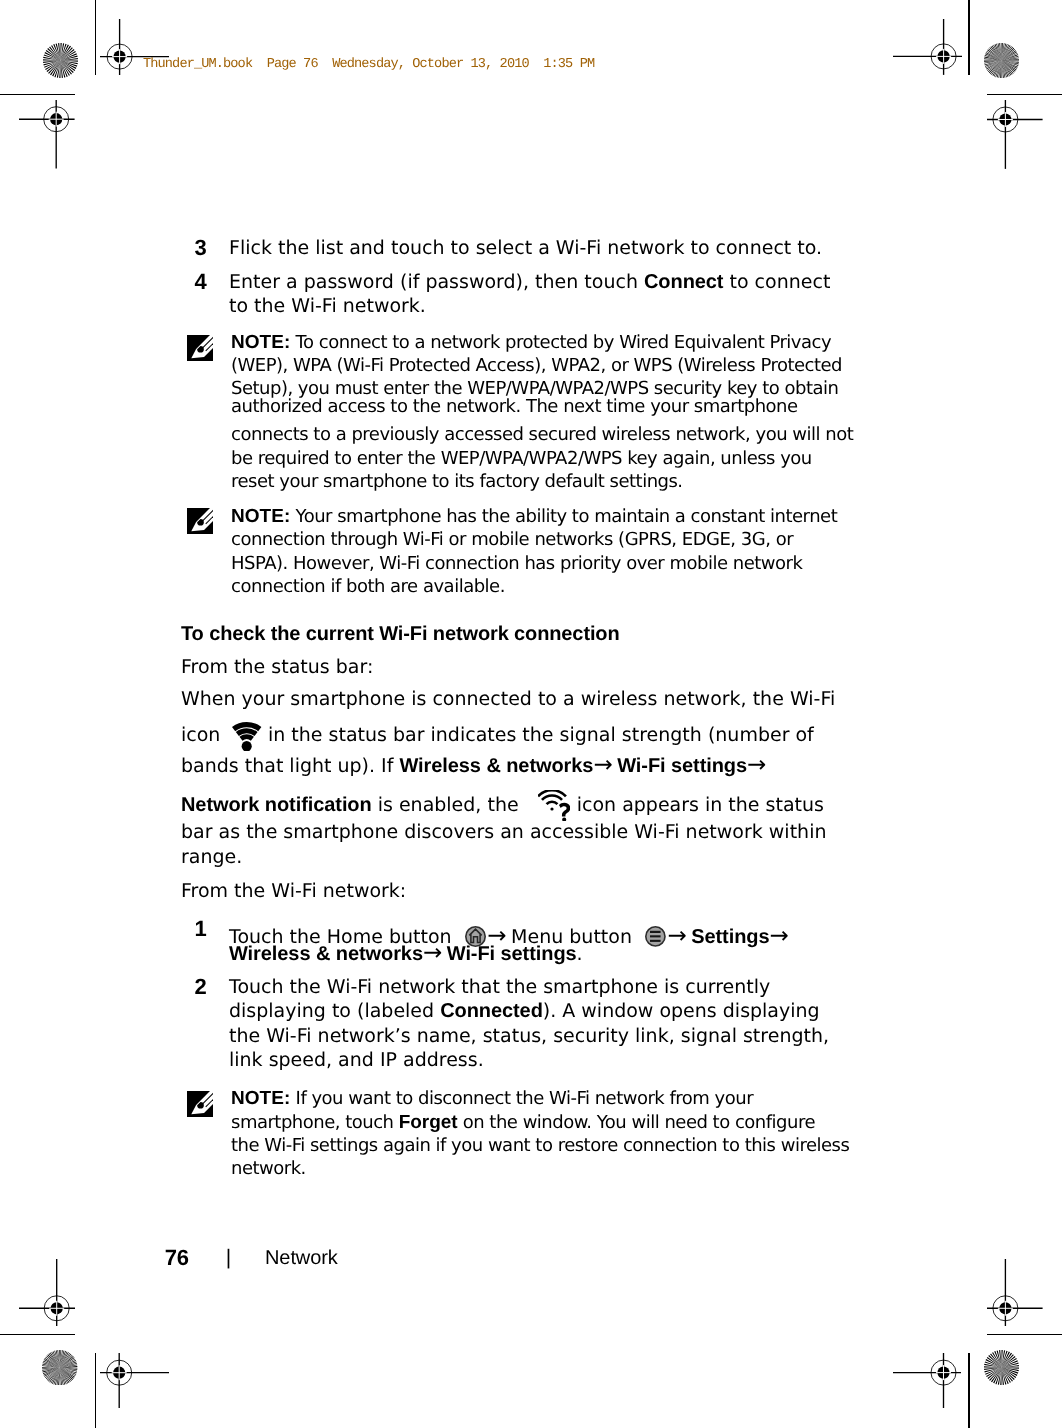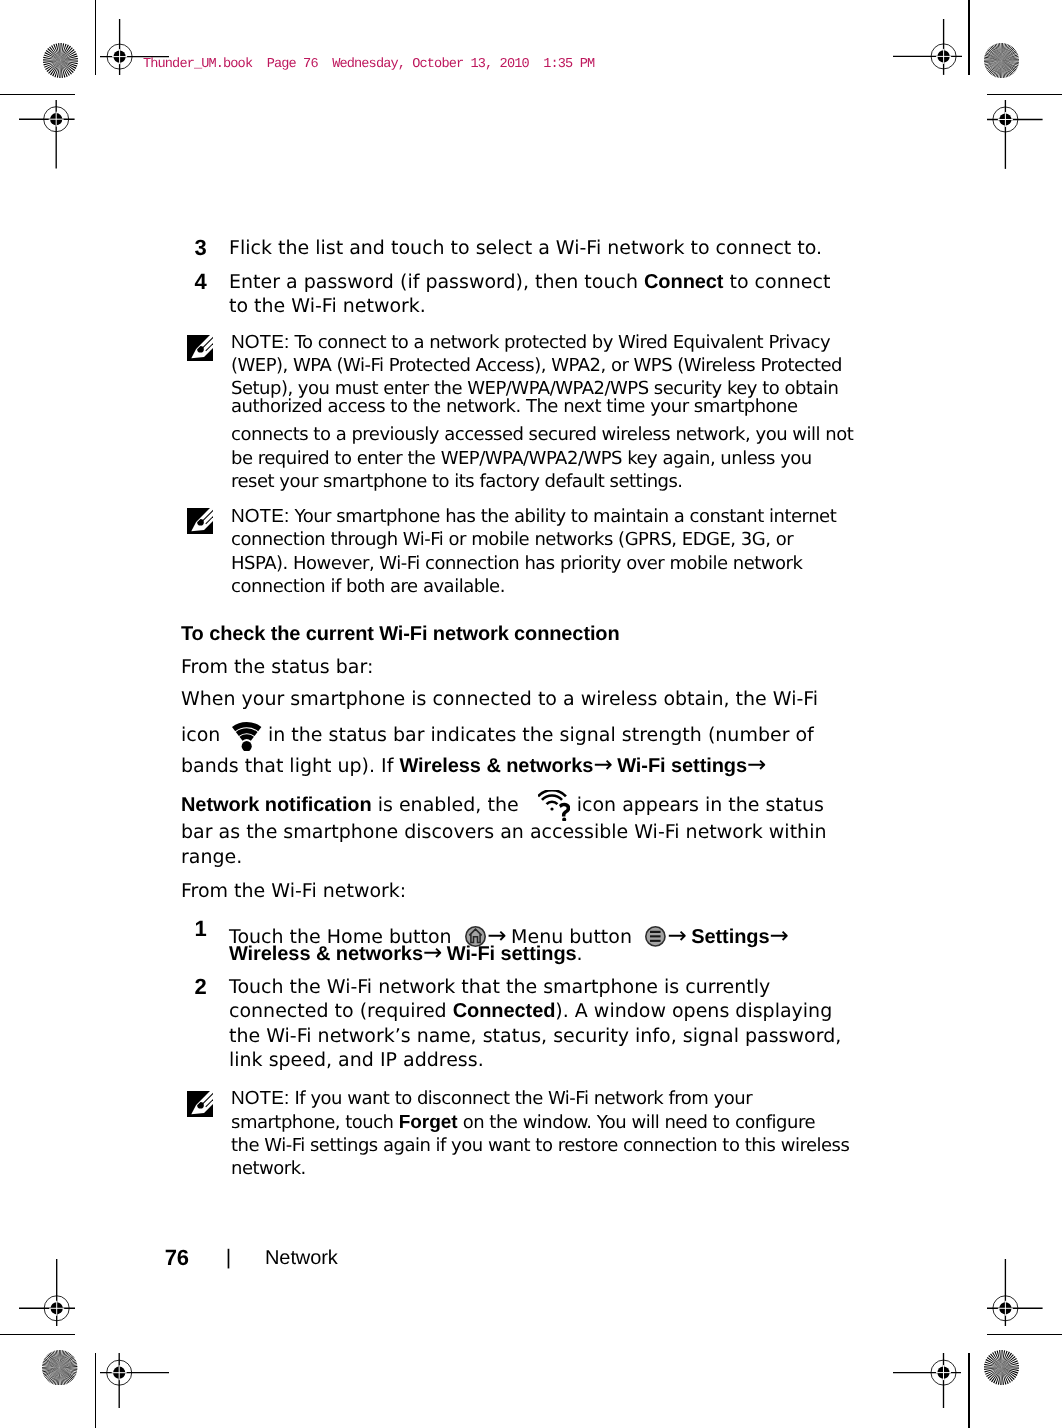--- a/index.html
+++ b/index.html
@@ -17,21 +17,21 @@
   
   .rule  { position:absolute; background:#000; }
   .regmark, .star { position:absolute; }
   .star svg, .regmark svg { display:block; }
 
   
   .runhead {
     position:absolute; left:143px; top:58.0px;
     font-family:"Liberation Mono", monospace;
     font-size:13.6px; line-height:13.6px; letter-spacing:-0.88px;
-    color:#be185d; white-space:pre;
+    color:#a16207; white-space:pre;
   }
 
   
   .content { position:absolute; left:181px; top:0; width:700px; }
 
   .ln { position:absolute; left:0; white-space:nowrap;
         font-size:19px; line-height:24.4px; }
   .ln.ind  { left:48px; }
 
   .blk { position:absolute; left:0; top:0; }
@@ -46,21 +46,21 @@
   .subhead {
     position:absolute; left:0; white-space:nowrap;
     font-family:"Liberation Sans", sans-serif;
     font-weight:bold; font-size:20px; line-height:24.4px;
     letter-spacing:-0.12px;
   }
 
   b, .bold { font-weight:bold; font-family:"Liberation Sans", sans-serif;
              font-size:20px; letter-spacing:-0.08px; }
   .nln .bold { font-size:19px; letter-spacing:-0.05px; }
-  .nlab { font-weight:normal; font-family:"Liberation Sans", sans-serif;
+  .nlab { font-weight:bold; font-family:"Liberation Sans", sans-serif;
           font-size:19px; letter-spacing:0.05px;text-align:right; }
   .num  { font-family:"Liberation Sans", sans-serif; font-size:22px; }
   .arr  { font-style:normal; font-weight:normal; font-family:"DejaVu Sans", sans-serif;
           font-size:23px; letter-spacing:-1.5px; }
 
   
   .ico { display:inline-block; position:relative; vertical-align:baseline;
          height:1px; overflow:visible; }
   .ico svg { position:absolute; left:0; display:block; }
 
@@ -221,21 +221,21 @@
             <path fill="#000" d="M10.15 14.26a3.35 3.35 0 1 0 3.35 -3.35Z"></path>
           </svg></span>
         <div class="nln" style="top:505.2px"><span class="nlab">NOTE:</span><span> Your smartphone has the ability to maintain a constant internet</span></div>
         <div class="nln" style="top:528.4px"><span>connection through Wi-Fi or mobile networks (GPRS, EDGE, 3G, or</span></div>
         <div class="nln" style="top:551.6px"><span>HSPA). However, Wi-Fi connection has priority over mobile network</span></div>
         <div class="nln" style="top:574.8px"><span>connection if both are available.</span></div>
       </div>
       <div class="subhead" style="top:621.5px">To check the current Wi-Fi network connection</div>
       <div class="ln" style="top:654.7px">From the status bar:</div>
       <div class="blk">
-        <div class="ln" style="top:687.2px"><span>When your smartphone is connected to a wireless obtain, the Wi-Fi</span></div>
+        <div class="ln" style="top:687.2px"><span>When your smartphone is connected to a wireless network, the Wi-Fi</span></div>
         <div class="ln" style="top:722.7px"><span>icon </span><span class="ico" style="width:35.5px"><span style="position:absolute;left:5.7px;top:-18.1px">
               <svg viewBox="0 0 29.4 29.8" width="29.4" height="29.8">
                 <g fill="#000">
                   <path d="M0.00 4.98A24.20 24.20 0 0 1 29.40 4.98L26.18 9.19A18.90 18.90 0 0 0 3.22 9.19Z"></path>
                   <path d="M3.83 9.98A17.90 17.90 0 0 1 25.57 9.98L22.54 13.95A12.90 12.90 0 0 0 6.86 13.95Z"></path>
                   <path d="M7.47 14.75A11.90 11.90 0 0 1 21.93 14.75L18.89 18.72A6.90 6.90 0 0 0 10.51 18.72Z"></path>
                   <ellipse cx="14.7" cy="24.3" rx="5.05" ry="5.4"></ellipse>
                 </g>
               </svg>
             </span></span><span> in the status bar indicates the signal strength (number of</span></div>
@@ -271,22 +271,22 @@
                   <rect x="5.0" y="9.3" width="10.6" height="2.1"></rect>
                   <rect x="5.0" y="13.8" width="10.6" height="2.1"></rect>
                 </g>
               </svg>
             </span></span><span><i class="arr">→</i> </span><span class="bold">Settings</span><span><i class="arr">→</i></span></div>
         <div class="ln ind" style="top:941.4px"><span class="bold">Wireless &amp; networks</span><span><i class="arr">→</i> </span><span class="bold">Wi-Fi settings</span><span>.</span></div>
       </div>
       <div class="blk">
         <span class="num" style="top:975px">2</span>
         <div class="ln ind" style="top:975px"><span>Touch the Wi-Fi network that the smartphone is currently</span></div>
-        <div class="ln ind" style="top:999.4px"><span>connected to (required </span><span class="bold">Connected</span><span>). A window opens displaying</span></div>
-        <div class="ln ind" style="top:1024.1px"><span>the Wi-Fi network’s name, status, security info, signal password,</span></div>
+        <div class="ln ind" style="top:999.4px"><span>displaying to (labeled </span><span class="bold">Connected</span><span>). A window opens displaying</span></div>
+        <div class="ln ind" style="top:1024.1px"><span>the Wi-Fi network’s name, status, security link, signal strength,</span></div>
         <div class="ln ind" style="top:1048.2px"><span>link speed, and IP address.</span></div>
       </div>
       <div class="blk">
         <span class="nicon" style="top:1091px"><svg viewBox="0 0 26 26" width="26" height="26">
             <rect x="0" y="0" width="26" height="26" fill="#000"></rect>
             <path fill="#fff" d="M4.3 23.2L9.10 13.90L27.48 -4.48L35.48 3.51L17.09 21.89Z"></path>
             <path fill="#000" d="M12.78 15.03L29.89 -2.08L30.60 -1.37L13.48 15.74Z"></path>
             <path fill="#000" d="M18.36 15.53L32.93 0.96L33.64 1.67L19.07 16.23Z"></path>
             <path fill="#000" d="M10.15 14.26a3.35 3.35 0 1 0 3.35 -3.35Z"></path>
           </svg></span>

